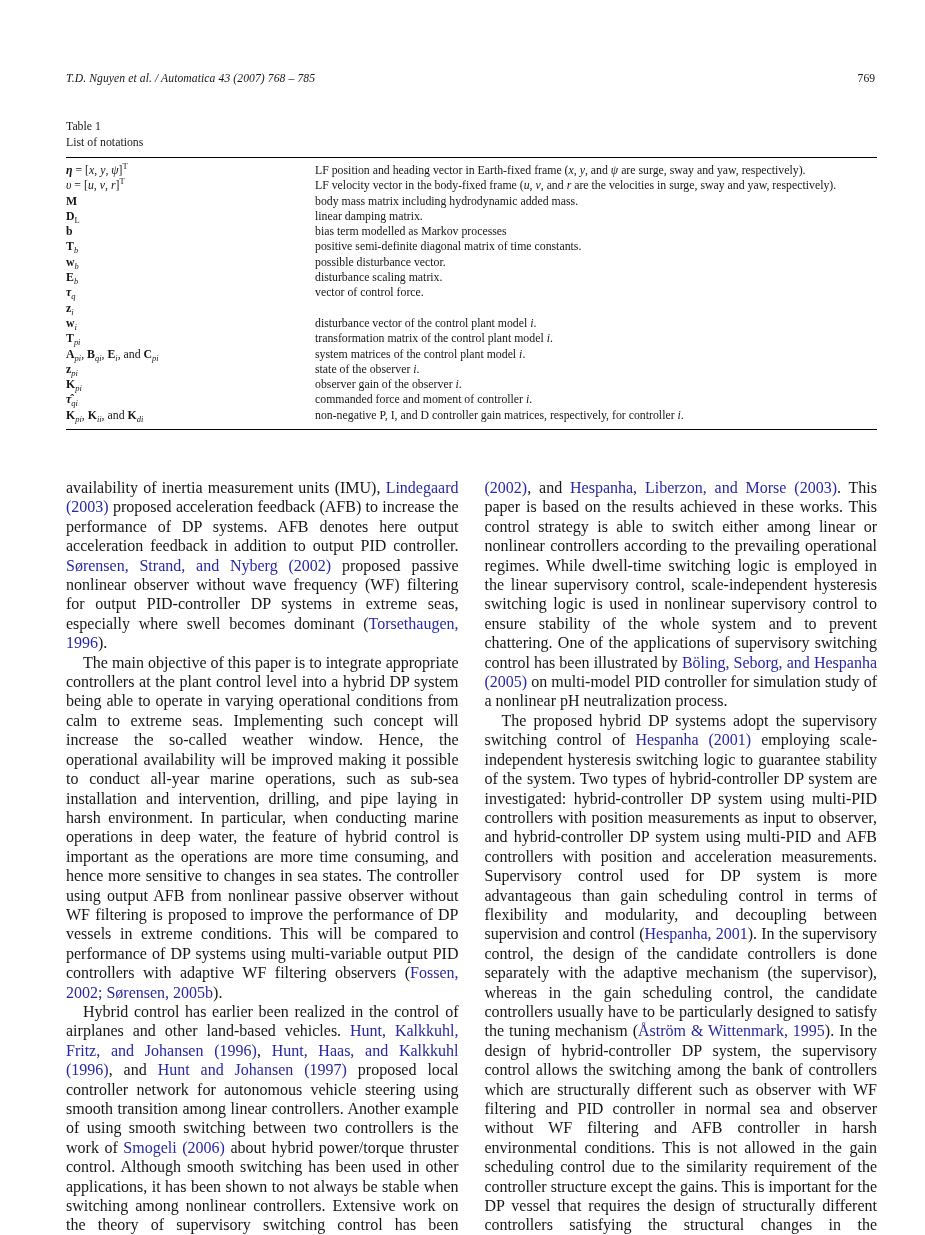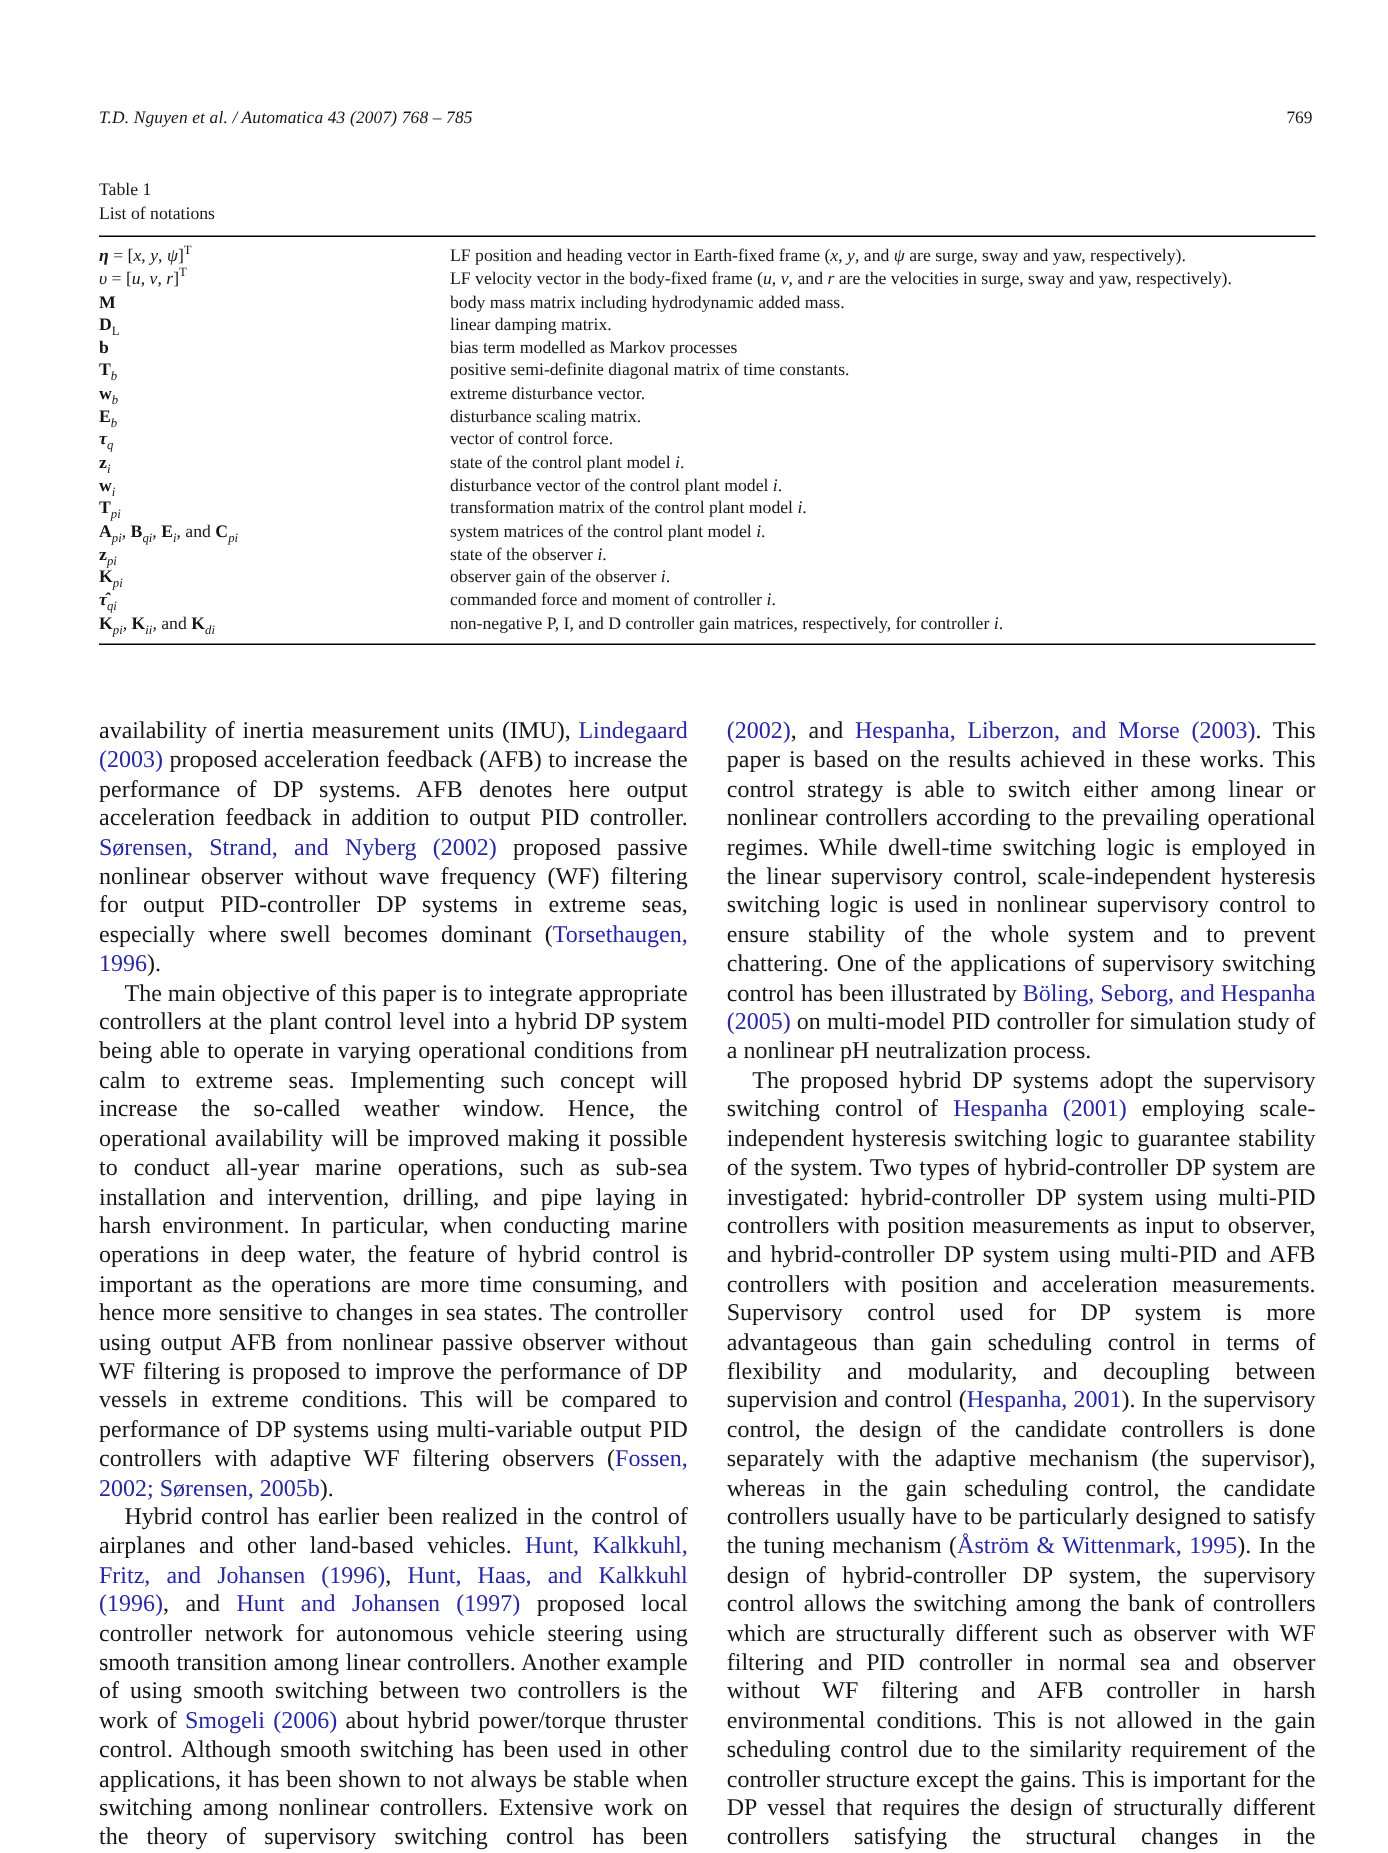--- a/index.html
+++ b/index.html
@@ -16,21 +16,21 @@
   .header { position: absolute; top: 72px; left: 66px; width: 811px; height: 16px; font-size: 11.6px; }
   .running-title { position: absolute; left: 0; width: 100%; text-align: left; font-style: italic; letter-spacing: .1px; }
   .page-number { position: absolute; right: 2px; top: 0; font-style: normal; font-family: Liberation Serif, serif; }
 
   
   .table-block { position: absolute; top: 106px; left: 66px; width: 811px; font-size: 11.8px; margin-top: 12px; }
   .table-label, .table-caption { line-height: 16px; }
   .rule { border-top: 1px solid #000; height: 0; }
   .rule-top { margin-top: 7px; }
   .tbody { padding: 5px 0 6px 0; }
-  .trow { display: flex; line-height: 15.3px; }
+  .trow { display: flex; line-height: 15.3px; gap: 15px; }
   .sym { width: 234px; flex: none; padding-right: 8px; }
   .desc { flex: 1; }
   .sym sup, .desc sup { font-size: 0.72em; line-height: 0; }
   .sym sub, .desc sub { font-size: 0.72em; line-height: 0; }
 
   
   .columns { position: absolute; top: 478px; left: 66px; width: 811px; display: flex; gap: 26px; }
   .col { width: 392.5px; flex: none; font-size: 16px; line-height: 19.4px; text-align: justify; hyphens: auto; }
   p.para { margin: 0; padding: 0; }
   p.para.indent { text-indent: 17px; }
@@ -70,33 +70,32 @@
         <div class="trow">
           <span class="sym"><b>b</b></span>
           <span class="desc">bias term modelled as Markov processes</span>
         </div>
         <div class="trow">
           <span class="sym"><b>T</b><sub><i>b</i></sub></span>
           <span class="desc">positive semi-definite diagonal matrix of time constants.</span>
         </div>
         <div class="trow">
           <span class="sym"><b>w</b><sub><i>b</i></sub></span>
-          <span class="desc">extreme disturbance vector.</span>
+          <span class="desc">possible disturbance vector.</span>
         </div>
         <div class="trow">
           <span class="sym"><b>E</b><sub><i>b</i></sub></span>
           <span class="desc">disturbance scaling matrix.</span>
         </div>
         <div class="trow">
           <span class="sym"><b><i>τ</i></b><sub><i>q</i></sub></span>
           <span class="desc">vector of control force.</span>
         </div>
         <div class="trow">
           <span class="sym"><b>z</b><sub><i>i</i></sub></span>
-          <span class="desc">state of the control plant model <i>i</i>.</span>
         </div>
         <div class="trow">
           <span class="sym"><b>w</b><sub><i>i</i></sub></span>
           <span class="desc">disturbance vector of the control plant model <i>i</i>.</span>
         </div>
         <div class="trow">
           <span class="sym"><b>T</b><sub><i>pi</i></sub></span>
           <span class="desc">transformation matrix of the control plant model <i>i</i>.</span>
         </div>
         <div class="trow">

